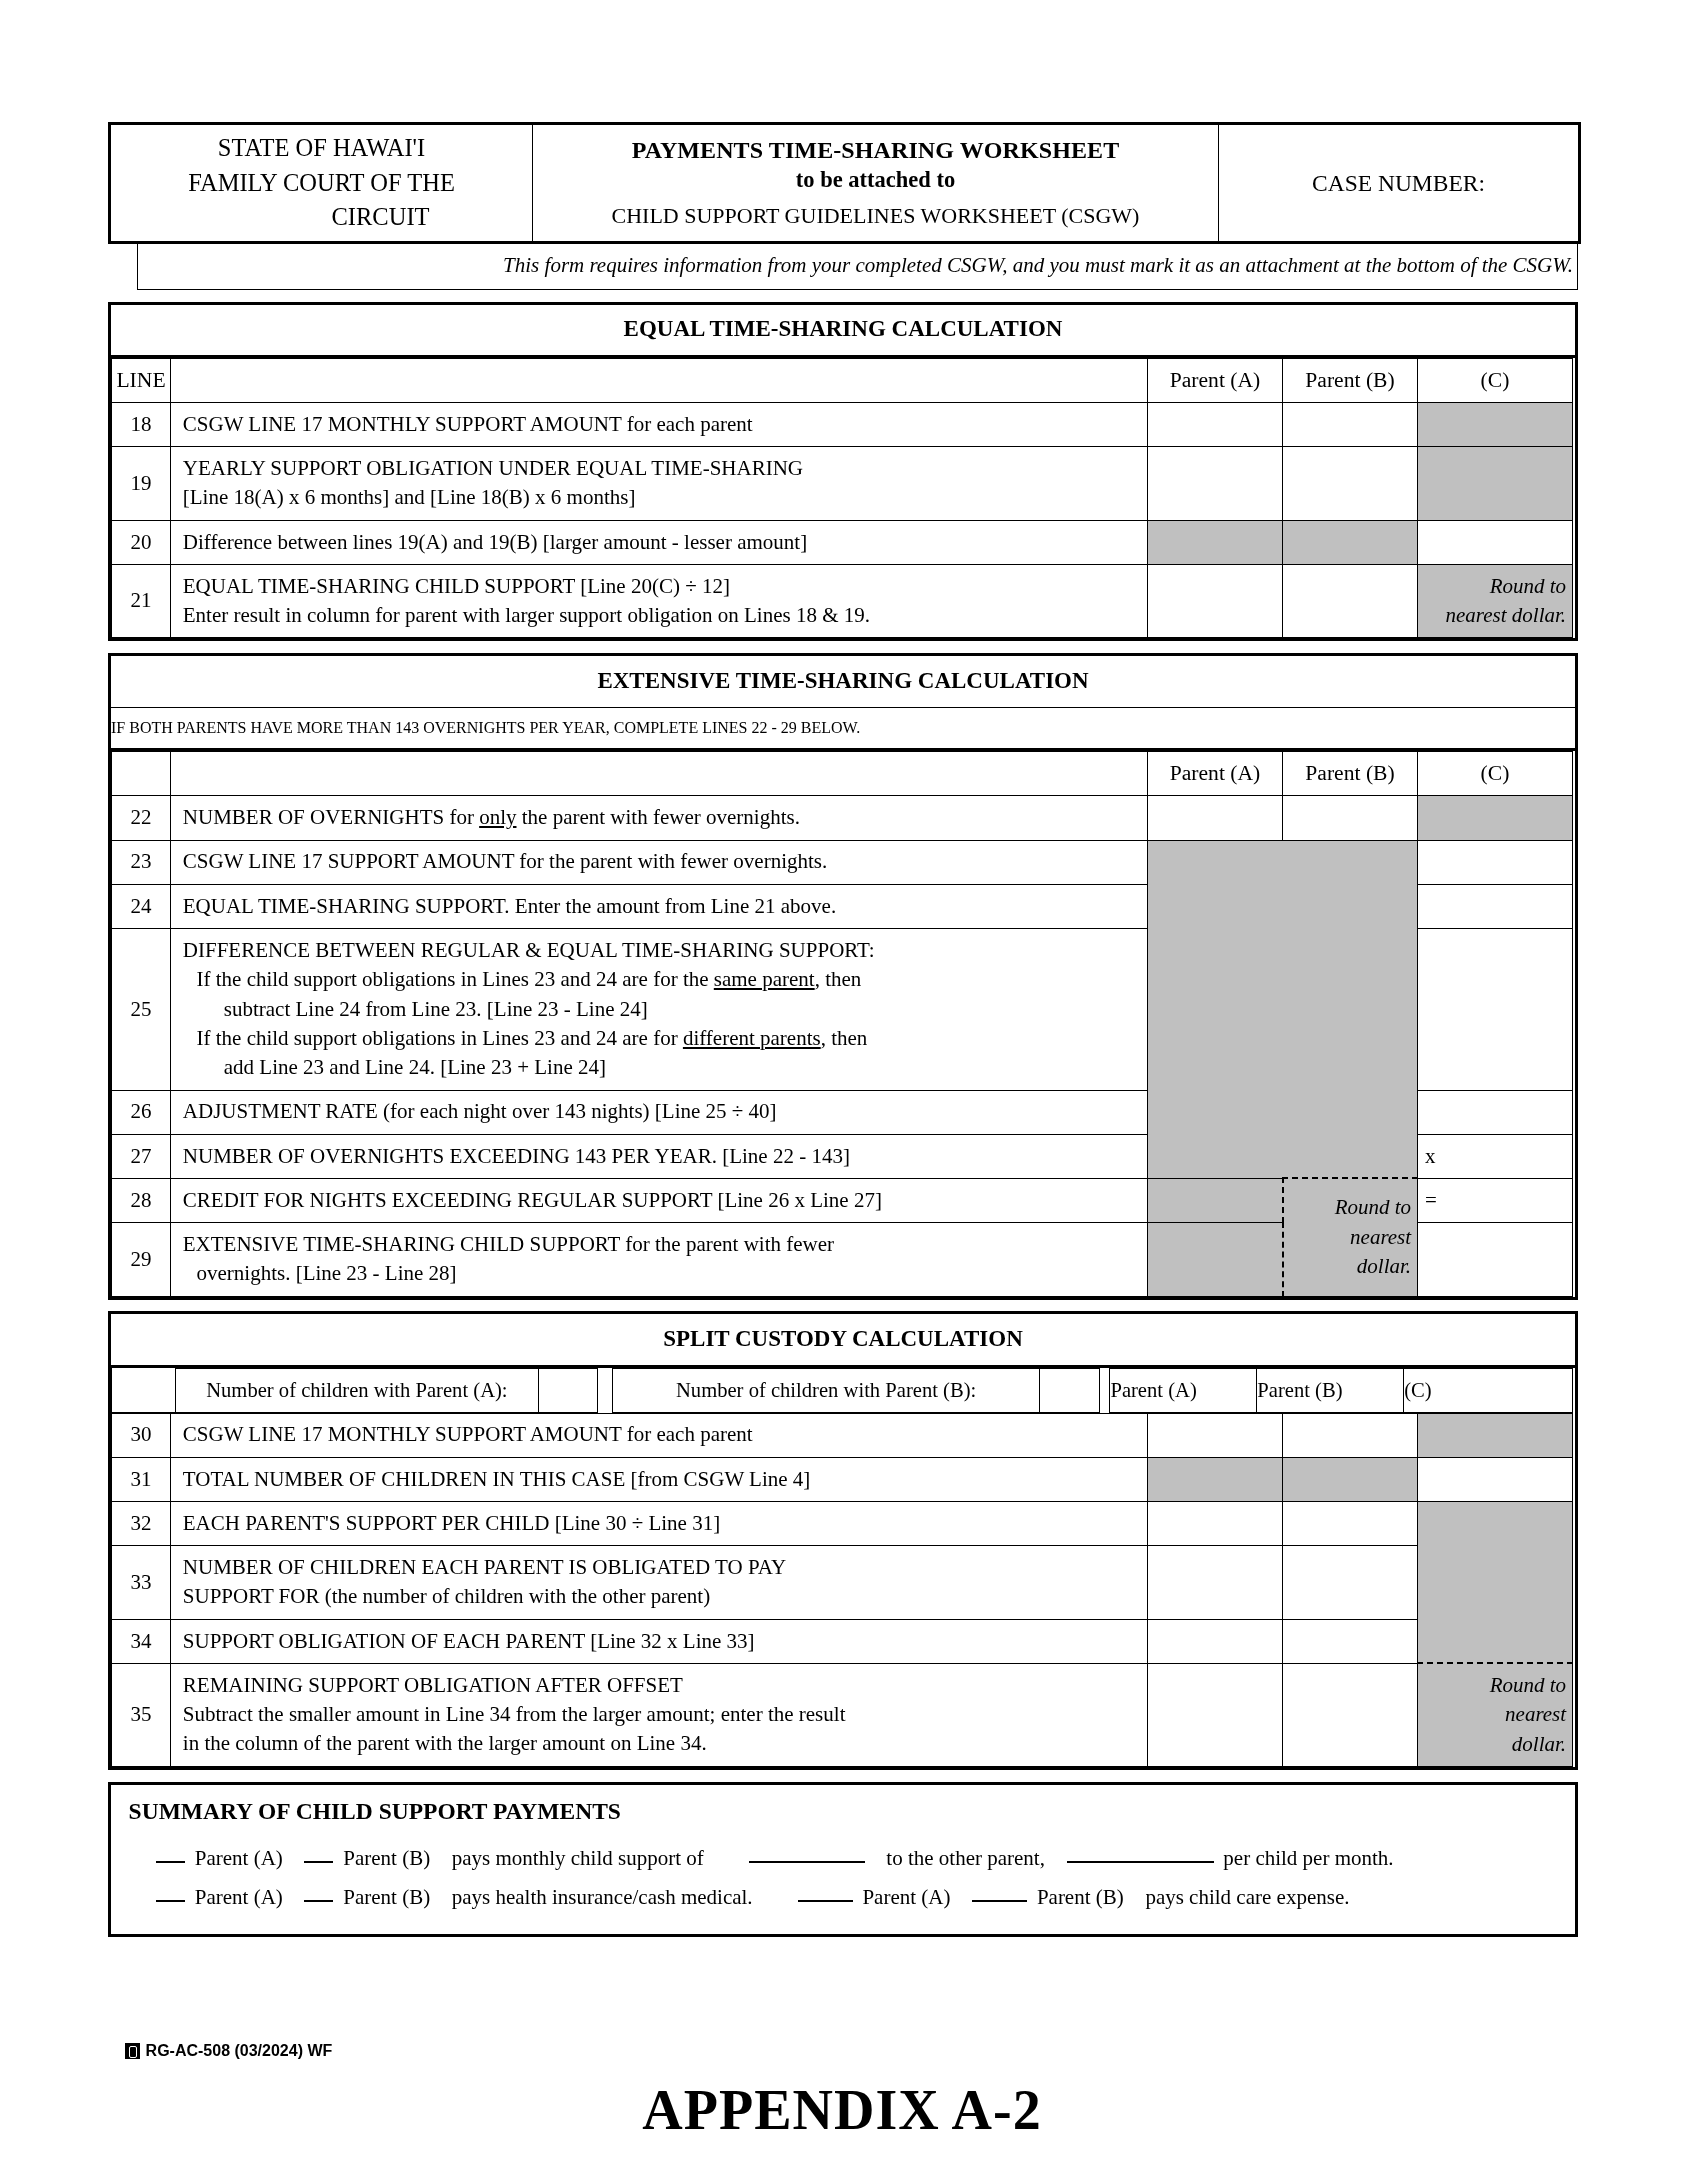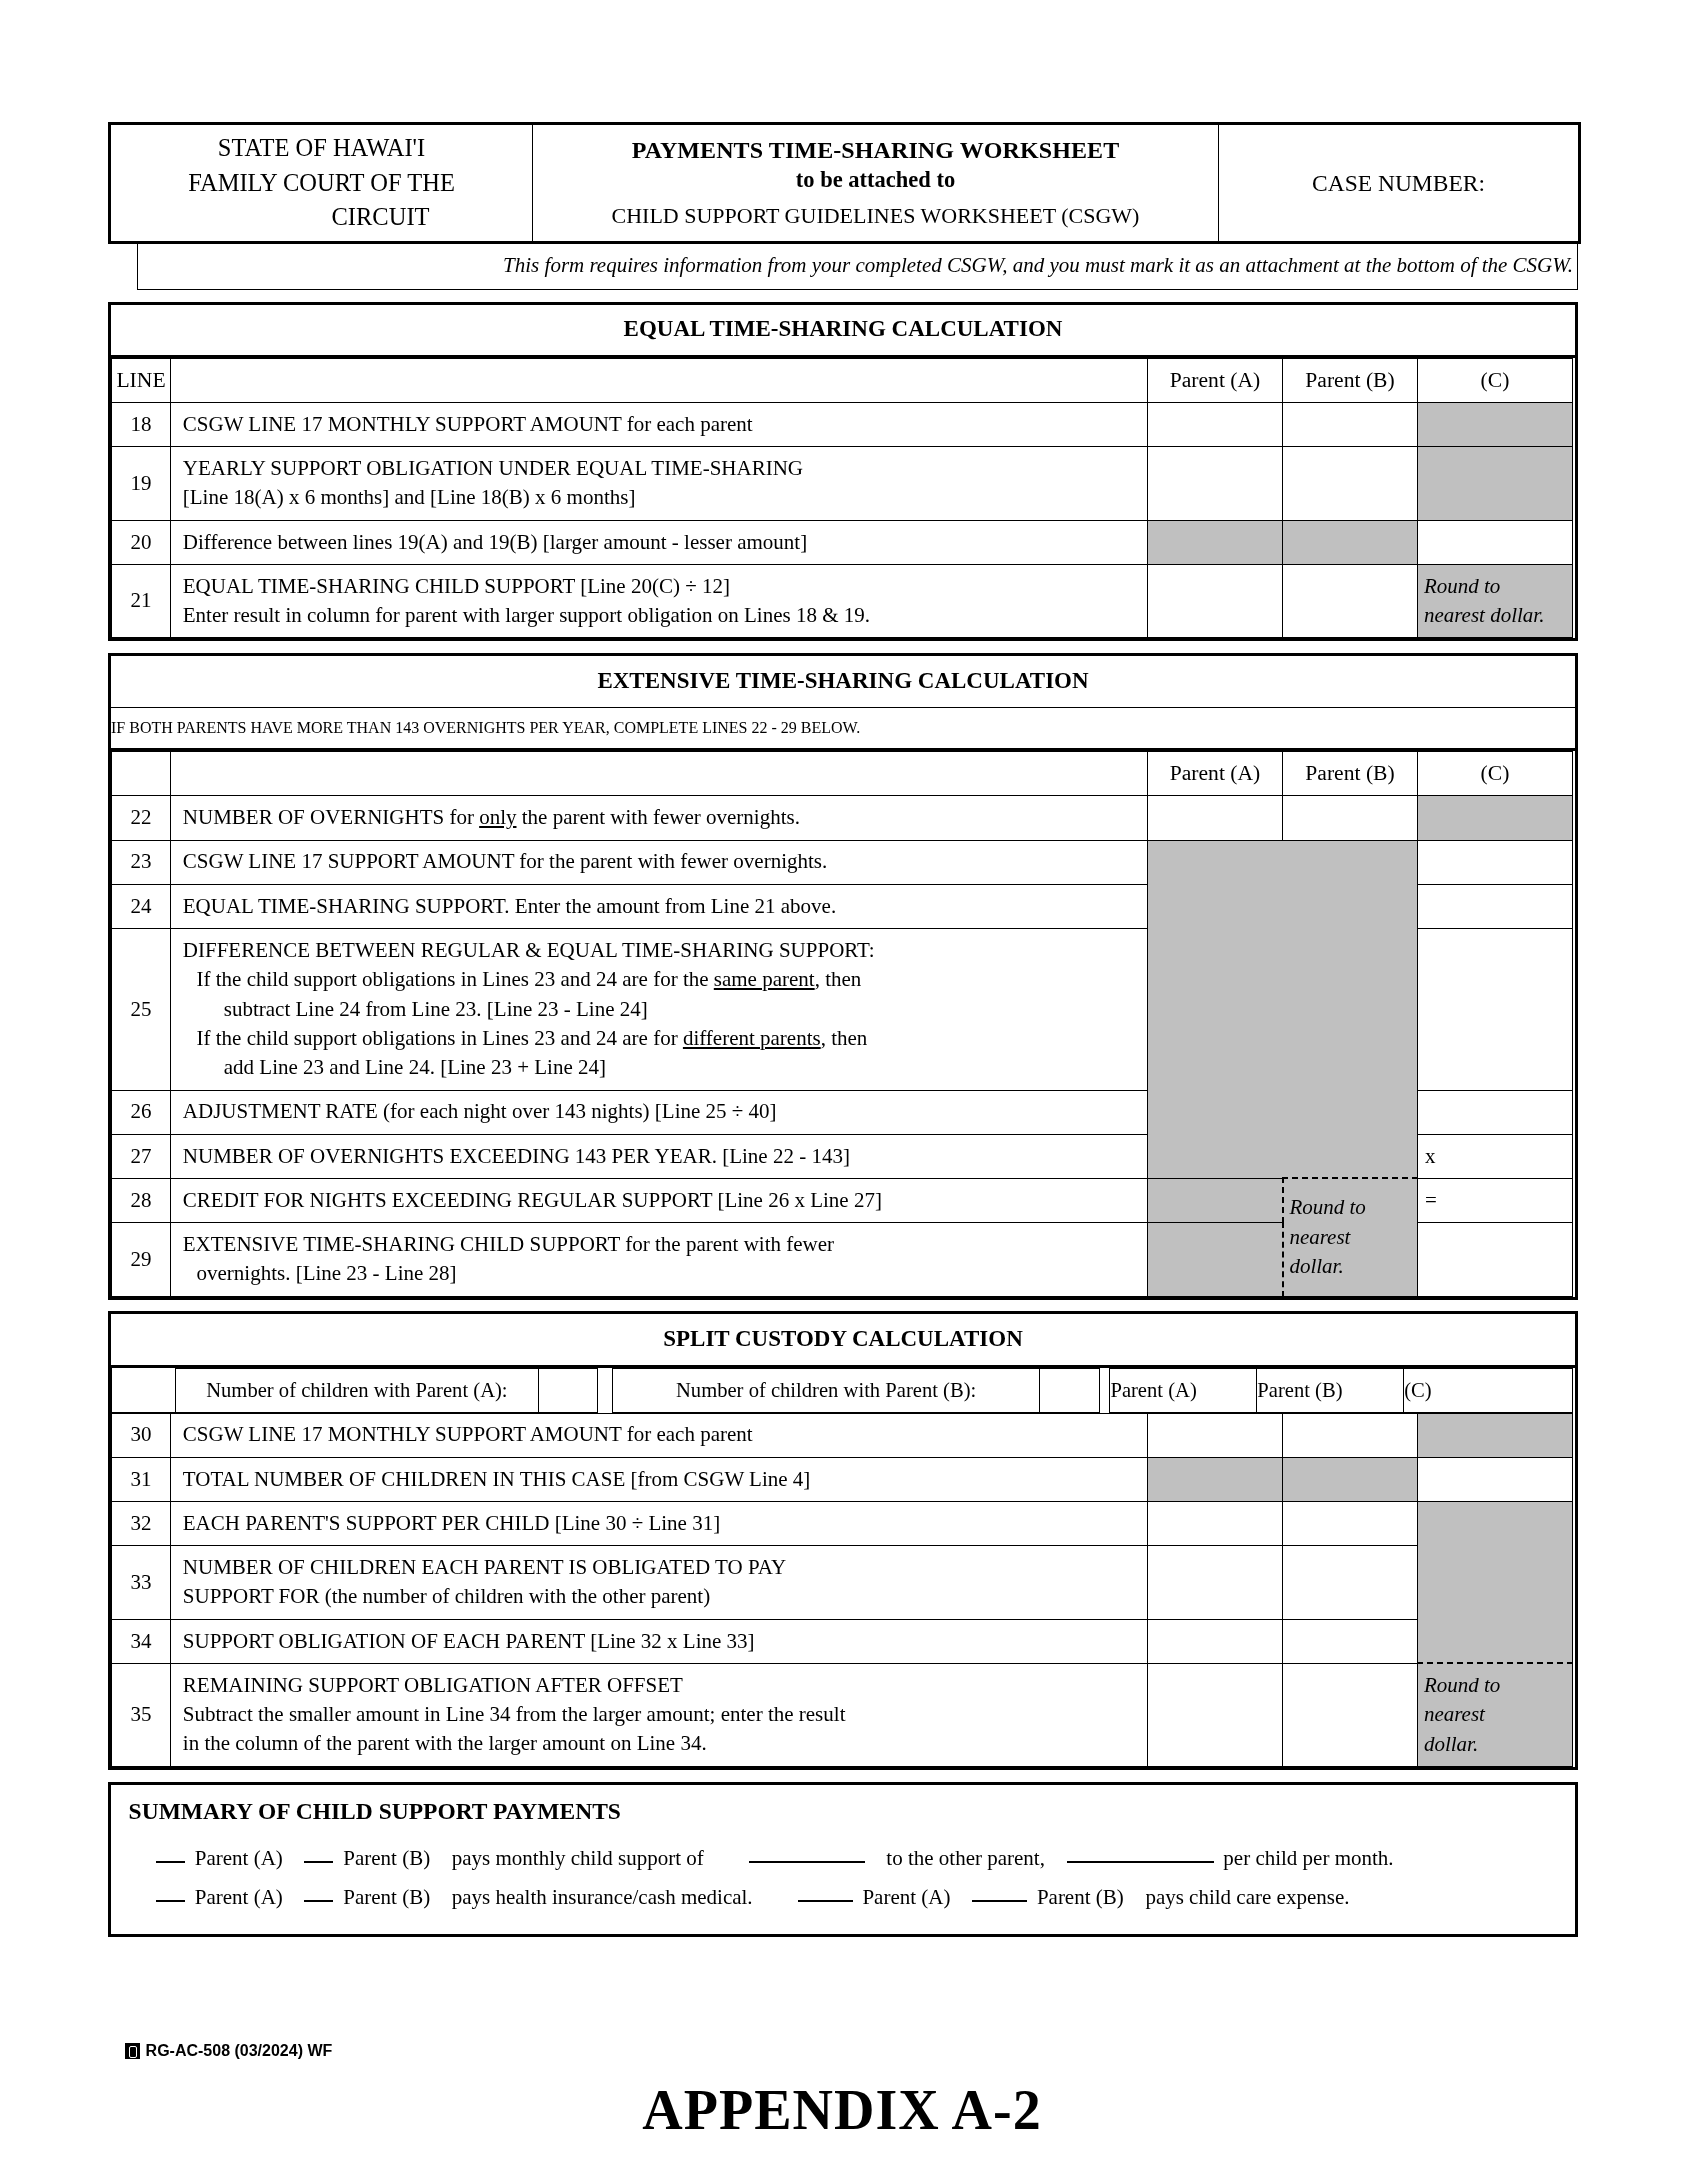--- a/index.html
+++ b/index.html
@@ -79,21 +79,21 @@
     line-height: 1.4;
   }
   .c-line { width: 59px; text-align: center; font-size: 21px; }
   .c-desc { padding: 6.9px 0 6.9px 11.8px; }
   .c-pa   { width: 135px; }
   .c-pb   { width: 135px; }
   .c-cc   { width: 155px; }
 
   .grey { background: #c0c0c0; }
   .round {
-    text-align: left; font-style: italic; font-size: 19.6px;
+    text-align: right; font-style: italic; font-size: 19.6px;
     line-height: 1.35; padding: 3.9px 5.9px;
   }
   .opmark { font-size: 20.6px; padding-left: 6.9px; vertical-align: middle; }
 
   .u { text-decoration: underline; }
   .ind1 { padding-left: 13.7px; }
   .ind2 { padding-left: 41px; }
 
   .hdrrow td { text-align: center; font-size: 21.6px; padding: 5.9px 0 6.9px 0; }
 

